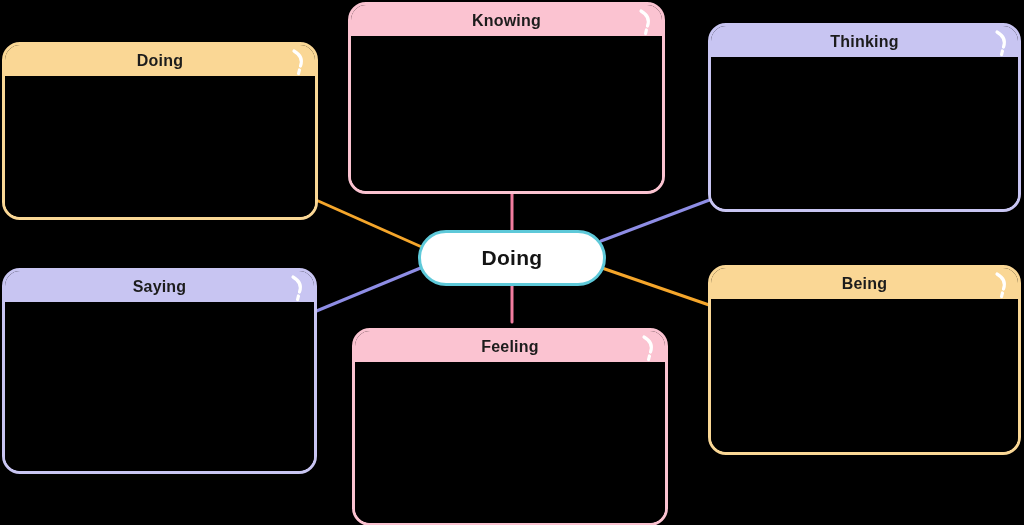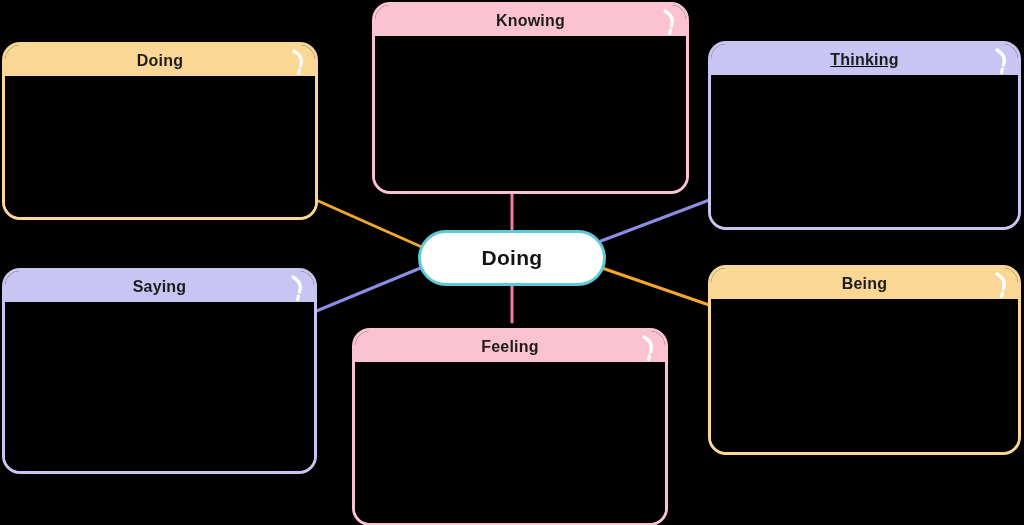--- a/index.html
+++ b/index.html
@@ -46,22 +46,22 @@
     right:9px;
     top:3px;
   }
   .card-body {
     width:100%;
     height:calc(100% - 31px);
     background:#000;
   }
   
   .card[data-card-key="doing-top-left"] { left:2px;   top:42px;  width:316px; height:178px; }
-  .card[data-card-key="knowing"]        { left:372px; top:2px;   width:317px; height:192px; }
-  .card[data-card-key="thinking"]       { left:708px; top:41px;  width:313px; height:189px;text-decoration:underline; }
+  .card[data-card-key="knowing"]        { left:348px; top:2px;   width:317px; height:192px; }
+  .card[data-card-key="thinking"]       { left:708px; top:23px;  width:313px; height:189px; }
   .card[data-card-key="saying"]         { left:2px;   top:268px; width:315px; height:206px; }
   .card[data-card-key="being"]          { left:708px; top:265px; width:313px; height:190px; }
   .card[data-card-key="feeling"]        { left:352px; top:322px; width:316px; height:198px;margin-top:6px; }
   
   .center-node {
     position:absolute;
     left:418px; top:230px;
     width:188px; height:56px;
     background:#fff;
     border:3px solid #5ec9d9;

